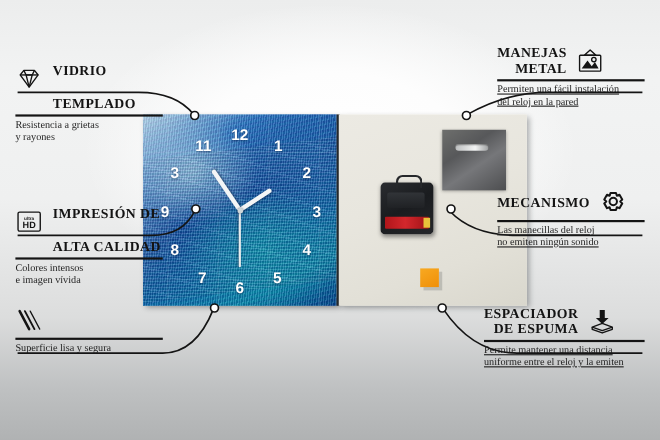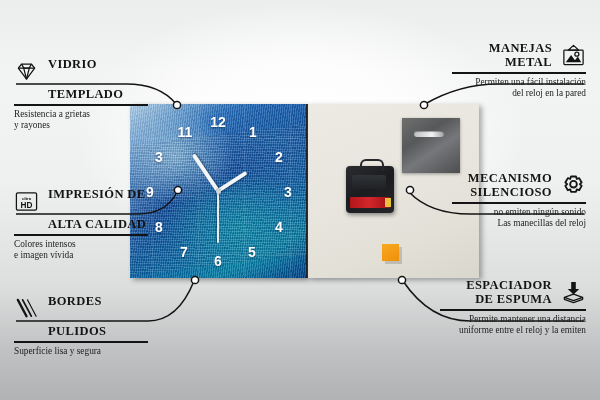--- a/index.html
+++ b/index.html
@@ -106,23 +106,23 @@
     font-size:12.5px;line-height:13.6px;letter-spacing:.4px;text-transform:uppercase;
   }
   .cl-rule{height:1.6px;background:#141414;margin-top:3px;}
   .cl-desc{
     font-family:"Liberation Serif",serif;color:#1d1d1d;font-size:9.3px;
     line-height:11.4px;margin-top:3px;
   }
   .left .cl-head{justify-content:flex-start;}
   .left .cl-title{text-align:left;margin-top:16px;}
   .left .cl-desc{text-align:left;}
-  .right .cl-head{justify-content:flex-end;}
+  .right .cl-head{justify-content:flex-start;}
   .right .cl-title{text-align:right;}
-  .right .cl-desc{text-align:right;}
+  .right .cl-desc{text-align:left;text-decoration:underline;}
   .ico{width:25px;height:25px;flex:0 0 25px;display:block;}
   svg.ico{overflow:visible;}
   #wires{position:absolute;left:0;top:0;width:600px;height:400px;pointer-events:none;}
 </style>
 </head>
 <body>
 
 <div id="stage">
 
   <div class="shadow-under"></div>
@@ -232,24 +232,20 @@
 
   <div class="callout left" style="left:14px;top:279px;width:134px;">
     <div class="cl-head">
       <svg class="ico" viewBox="0 0 26 26">
         <g fill="none" stroke="#141414" stroke-linecap="round">
           <path d="M4 4 L13 21" stroke-width="2.4"></path>
           <path d="M9 4 L18 21" stroke-width="1.8"></path>
           <path d="M14 4 L23 21" stroke-width="1.2"></path>
         </g>
       </svg>
-      <div>
-        <div class="cl-title">BORDES</div>
-        <div class="cl-title">PULIDOS</div>
-      </div>
     </div>
     <div class="cl-rule"></div>
     <div class="cl-desc">
       <div>Superficie lisa y segura</div>
     </div>
   </div>
 
   <div class="callout right" style="left:452px;top:42px;width:134px;">
     <div class="cl-head">
       <div>
@@ -269,33 +265,32 @@
     <div class="cl-desc">
       <div>Permiten una fácil instalación</div>
       <div>del reloj en la pared</div>
     </div>
   </div>
 
   <div class="callout right" style="left:452px;top:172px;width:134px;">
     <div class="cl-head">
       <div>
         <div class="cl-title">MECANISMO</div>
-        <div class="cl-title">SILENCIOSO</div>
       </div>
       <svg class="ico" viewBox="0 0 26 26">
         <g fill="none" stroke="#141414" stroke-width="1.9" stroke-linejoin="round">
           <path d="M10.4 3.6 H15.6 L16.4 6.2 L18.9 5.3 L21.5 9.8 L19.6 11.6 L21.5 13.4 L18.9 17.9 L16.4 17 L15.6 19.6 H10.4 L9.6 17 L7.1 17.9 L4.5 13.4 L6.4 11.6 L4.5 9.8 L7.1 5.3 L9.6 6.2 Z"></path>
           <circle cx="13" cy="11.6" r="3.5"></circle>
         </g>
       </svg>
     </div>
     <div class="cl-rule"></div>
     <div class="cl-desc">
+      <div>Las manecillas del reloj</div>
       <div>no emiten ningún sonido</div>
-      <div>Las manecillas del reloj</div>
     </div>
   </div>
 
   <div class="callout right" style="left:440px;top:279px;width:146px;">
     <div class="cl-head">
       <div>
         <div class="cl-title">ESPACIADOR</div>
         <div class="cl-title">DE ESPUMA</div>
       </div>
       <svg class="ico" viewBox="0 0 26 26">

